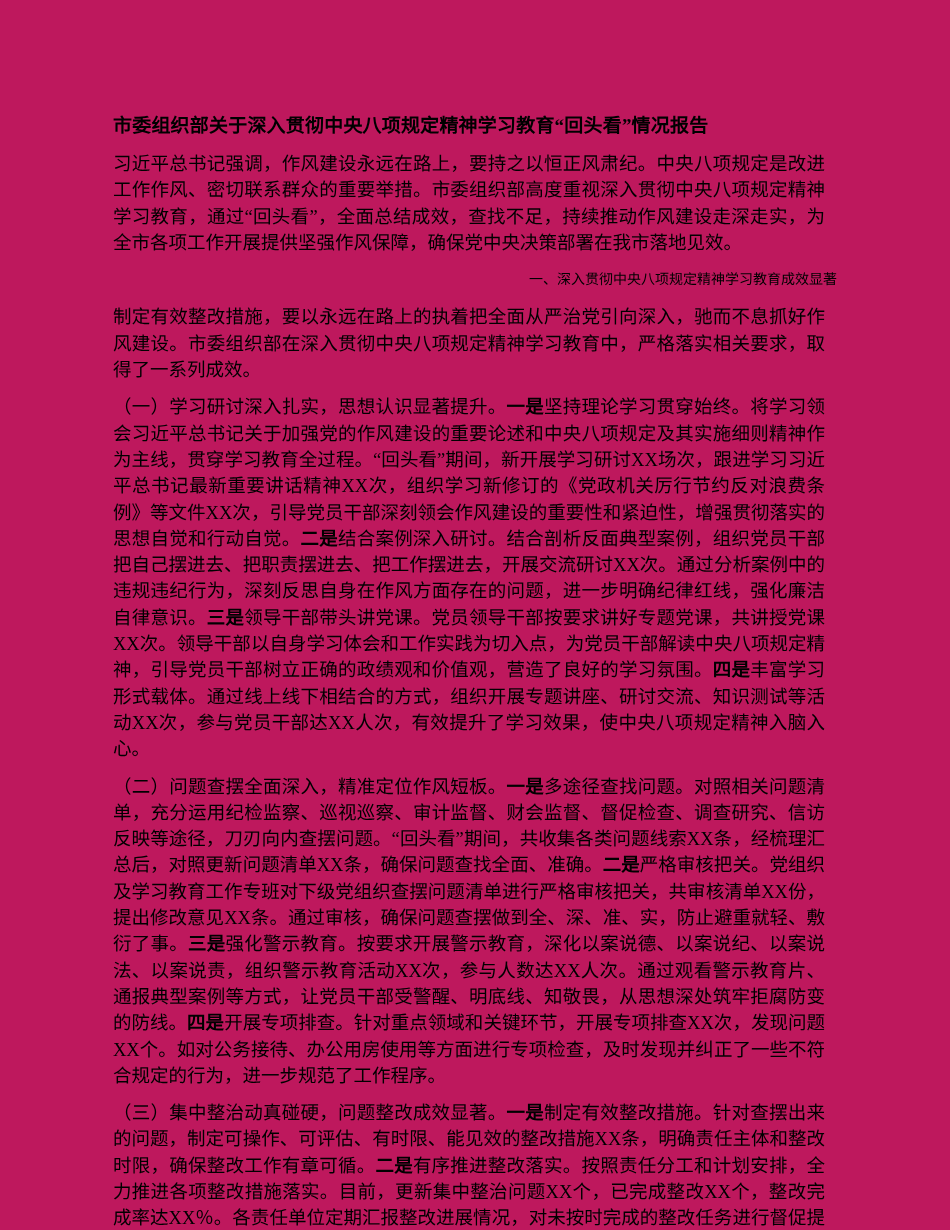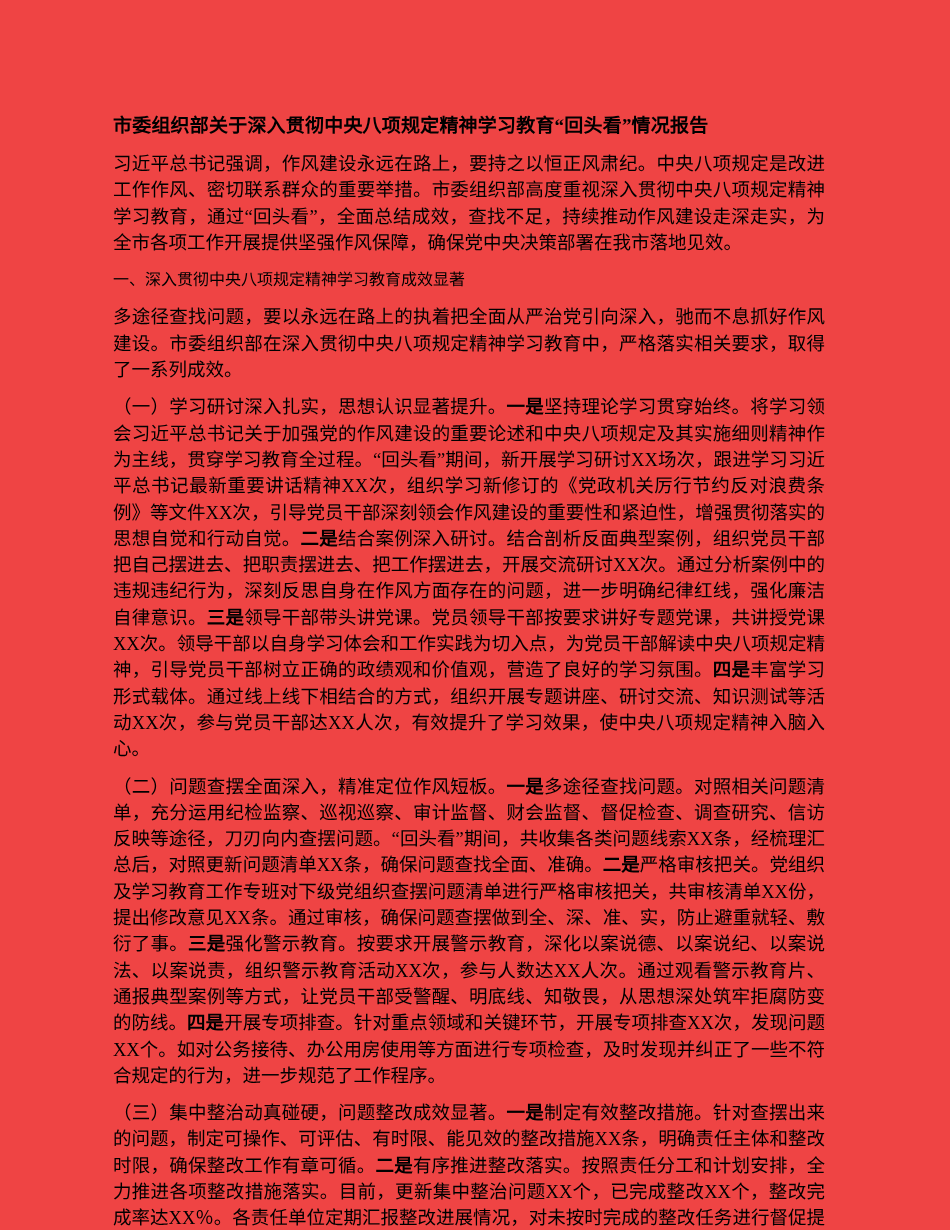--- a/index.html
+++ b/index.html
@@ -14,21 +14,21 @@
     overflow: hidden;
     font-family: "Liberation Serif", "DejaVu Serif", serif;
     color: #000000;
     -webkit-font-smoothing: antialiased;
   }
   .page {
     box-sizing: border-box;
     width: 950px;
     height: 1230px;
     padding: 113px 113px 0 113px;
-    background: #ef4444;
+    background: #be185d;
   }
   .doc-title {
     font-size: 19px;
     font-weight: bold;
     line-height: 26px;
     margin: 0 0 12px 0;
     letter-spacing: 0.2px;
     text-align: left;
   }
   .para {
@@ -37,43 +37,43 @@
     margin: 0 12px 11px 0;
     text-align: justify;
     text-justify: inter-ideograph;
     letter-spacing: 0;
     word-break: break-all;
   }
   .para:last-child {
     margin-bottom: 0;
   }
   .section-heading {
-    font-size: 16px;
+    font-size: 14px;
     line-height: 26.3px;
     font-weight: normal;
     margin: 0 0 11px 0;
-    text-align: left;
+    text-align: right;
   }
   b, .b {
     font-weight: bold;
   }
   .ph {
     font-weight: normal;
     font-family: "Liberation Serif", "DejaVu Serif", serif;
   }
 </style>
 </head>
 <body>
 
 <div class="page">
 
   <h1 class="doc-title">市委组织部关于深入贯彻中央八项规定精神学习教育“回头看”情况报告</h1>
 
   <div id="body-content">
       <p class="para">习近平总书记强调，作风建设永远在路上，要持之以恒正风肃纪。中央八项规定是改进工作作风、密切联系群众的重要举措。市委组织部高度重视深入贯彻中央八项规定精神学习教育，通过“回头看”，全面总结成效，查找不足，持续推动作风建设走深走实，为全市各项工作开展提供坚强作风保障，确保党中央决策部署在我市落地见效。</p>
       <h2 class="section-heading">一、深入贯彻中央八项规定精神学习教育成效显著</h2>
-      <p class="para">多途径查找问题，要以永远在路上的执着把全面从严治党引向深入，驰而不息抓好作风建设。市委组织部在深入贯彻中央八项规定精神学习教育中，严格落实相关要求，取得了一系列成效。</p>
+      <p class="para">制定有效整改措施，要以永远在路上的执着把全面从严治党引向深入，驰而不息抓好作风建设。市委组织部在深入贯彻中央八项规定精神学习教育中，严格落实相关要求，取得了一系列成效。</p>
       <p class="para"><span>（一）学习研讨深入扎实，思想认识显著提升。</span><span class="b">一是</span><span>坚持理论学习贯穿始终。将学习领会习近平总书记关于加强党的作风建设的重要论述和中央八项规定及其实施细则精神作为主线，贯穿学习教育全过程。“回头看”期间，新开展学习研讨</span><span class="ph">XX</span><span>场次，跟进学习习近平总书记最新重要讲话精神</span><span class="ph">XX</span><span>次，组织学习新修订的《党政机关厉行节约反对浪费条例》等文件</span><span class="ph">XX</span><span>次，引导党员干部深刻领会作风建设的重要性和紧迫性，增强贯彻落实的思想自觉和行动自觉。</span><span class="b">二是</span><span>结合案例深入研讨。结合剖析反面典型案例，组织党员干部把自己摆进去、把职责摆进去、把工作摆进去，开展交流研讨</span><span class="ph">XX</span><span>次。通过分析案例中的违规违纪行为，深刻反思自身在作风方面存在的问题，进一步明确纪律红线，强化廉洁自律意识。</span><span class="b">三是</span><span>领导干部带头讲党课。党员领导干部按要求讲好专题党课，共讲授党课</span><span class="ph">XX</span><span>次。领导干部以自身学习体会和工作实践为切入点，为党员干部解读中央八项规定精神，引导党员干部树立正确的政绩观和价值观，营造了良好的学习氛围。</span><span class="b">四是</span><span>丰富学习形式载体。通过线上线下相结合的方式，组织开展专题讲座、研讨交流、知识测试等活动</span><span class="ph">XX</span><span>次，参与党员干部达</span><span class="ph">XX</span><span>人次，有效提升了学习效果，使中央八项规定精神入脑入心。</span></p>
       <p class="para"><span>（二）问题查摆全面深入，精准定位作风短板。</span><span class="b">一是</span><span>多途径查找问题。对照相关问题清单，充分运用纪检监察、巡视巡察、审计监督、财会监督、督促检查、调查研究、信访反映等途径，刀刃向内查摆问题。“回头看”期间，共收集各类问题线索</span><span class="ph">XX</span><span>条，经梳理汇总后，对照更新问题清单</span><span class="ph">XX</span><span>条，确保问题查找全面、准确。</span><span class="b">二是</span><span>严格审核把关。党组织及学习教育工作专班对下级党组织查摆问题清单进行严格审核把关，共审核清单</span><span class="ph">XX</span><span>份，提出修改意见</span><span class="ph">XX</span><span>条。通过审核，确保问题查摆做到全、深、准、实，防止避重就轻、敷衍了事。</span><span class="b">三是</span><span>强化警示教育。按要求开展警示教育，深化以案说德、以案说纪、以案说法、以案说责，组织警示教育活动</span><span class="ph">XX</span><span>次，参与人数达</span><span class="ph">XX</span><span>人次。通过观看警示教育片、通报典型案例等方式，让党员干部受警醒、明底线、知敬畏，从思想深处筑牢拒腐防变的防线。</span><span class="b">四是</span><span>开展专项排查。针对重点领域和关键环节，开展专项排查</span><span class="ph">XX</span><span>次，发现问题</span><span class="ph">XX</span><span>个。如对公务接待、办公用房使用等方面进行专项检查，及时发现并纠正了一些不符合规定的行为，进一步规范了工作程序。</span></p>
       <p class="para"><span>（三）集中整治动真碰硬，问题整改成效显著。</span><span class="b">一是</span><span>制定有效整改措施。针对查摆出来的问题，制定可操作、可评估、有时限、能见效的整改措施</span><span class="ph">XX</span><span>条，明确责任主体和整改时限，确保整改工作有章可循。</span><span class="b">二是</span><span>有序推进整改落实。按照责任分工和计划安排，全力推进各项整改措施落实。目前，更新集中整治问题</span><span class="ph">XX</span><span>个，已完成整改</span><span class="ph">XX</span><span>个，整改完成率达</span><span class="ph">XX％</span><span>。各责任单位定期汇报整改进展情况，对未按时完成的整改任务进行督促提醒，确保整改工作按时序进度推进。</span><span class="b">三是</span><span>开展专项集中整治。按照有关通知和工作提示要求，组织开展集中整治违规吃喝活动，检查单位</span></p>
     </div>
 
 </div>
 
 </body></html>

